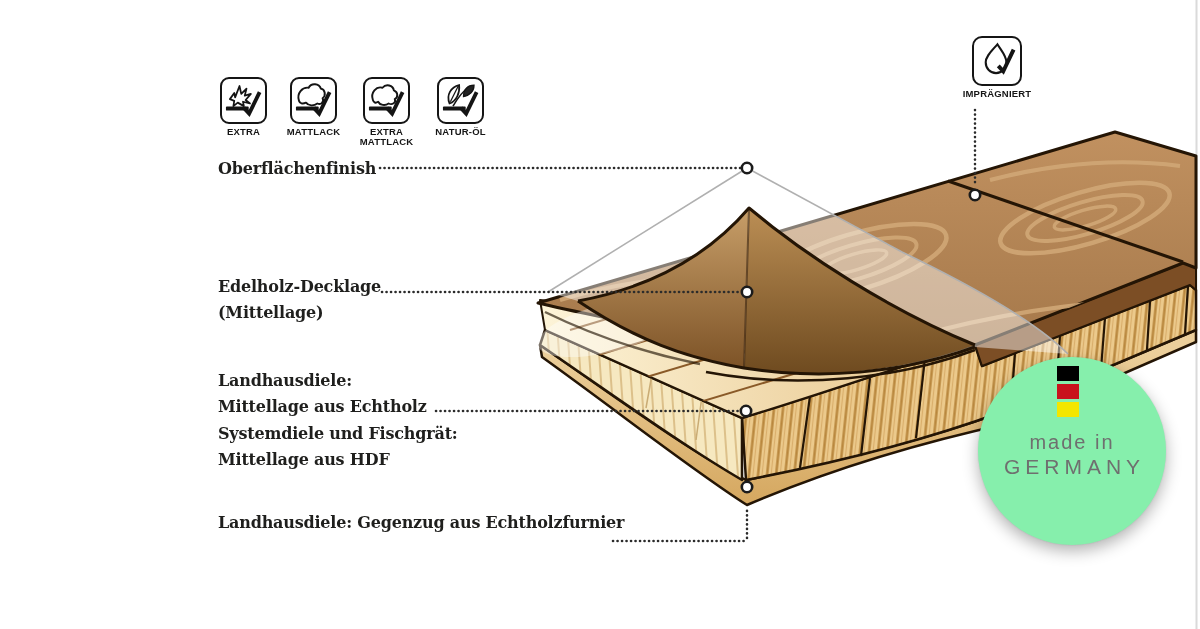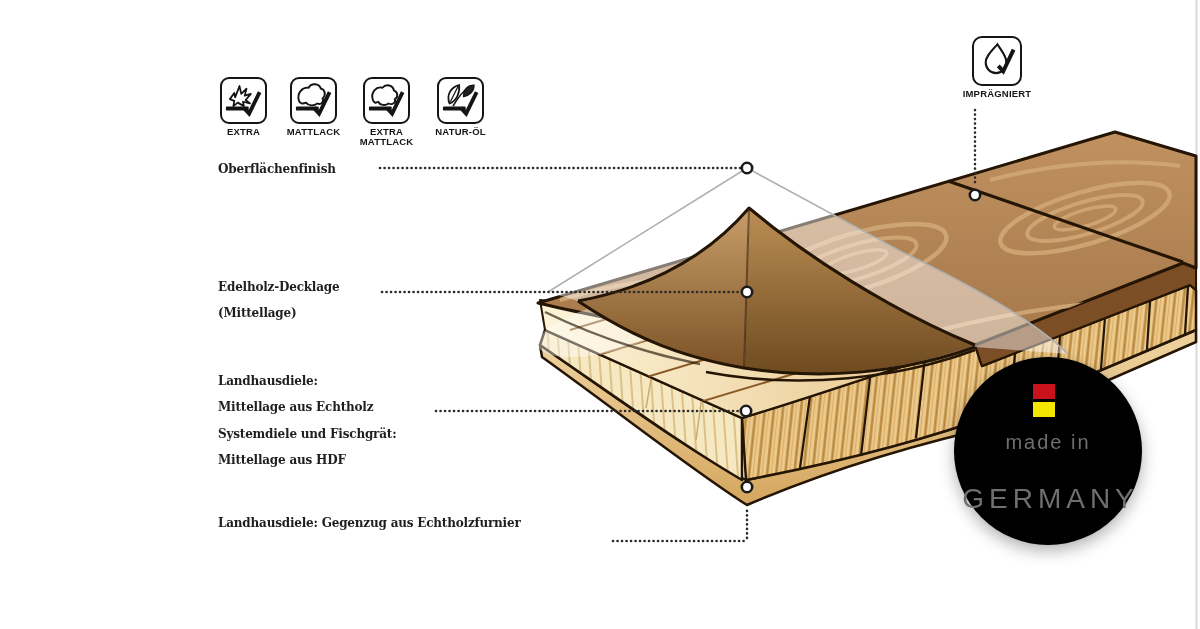--- a/index.html
+++ b/index.html
@@ -2,42 +2,42 @@
 <html><head>
 <meta charset="utf-8">
 <style>
   html,body{margin:0;padding:0;background:#fff;}
   .stage{position:relative;width:1200px;height:629px;background:#ffffff;overflow:hidden;
          font-family:"Liberation Sans",sans-serif;}
   .art{position:absolute;left:0;top:0;}
 
   
   .lbl{position:absolute;font-family:"DejaVu Serif","Liberation Serif",serif;font-weight:700;
-       font-size:12px;line-height:26px;color:#1f1f1d;white-space:nowrap;letter-spacing:-0.2px;}
+       font-size:16px;line-height:26px;color:#1f1f1d;white-space:nowrap;letter-spacing:-0.2px;}
 
   
   .icon-box{position:absolute;width:47px;height:47px;border:2.6px solid #151515;border-radius:9px;
             background:#fff;box-sizing:border-box;}
   .icon-box svg{position:absolute;left:0;top:0;}
   .icap{position:absolute;width:80px;text-align:center;font-size:9.5px;font-weight:700;
         line-height:10px;letter-spacing:.2px;color:#161616;}
   .icap.narrow{width:60px;}
 
   
-  .badge{position:absolute;left:954px;top:357px;width:188px;height:188px;border-radius:50%;
-         background:#000000;box-shadow:0 6px 16px rgba(0,0,0,.30),0 0 2px rgba(0,0,0,.12);}
+  .badge{position:absolute;left:978px;top:357px;width:188px;height:188px;border-radius:50%;
+         background:#86efac;box-shadow:0 6px 16px rgba(0,0,0,.30),0 0 2px rgba(0,0,0,.12);}
   .flag{position:absolute;left:79px;top:9px;}
   .flag div{width:22px;height:15px;margin-bottom:3px;}
   .f-black{background:#000000;}
   .f-red{background:#c9121c;}
   .f-yellow{background:#f3e600;}
   .badge .made{position:absolute;left:0;top:74px;width:100%;text-align:center;font-size:20px;
                letter-spacing:2px;color:#6f6f6f;}
-  .badge .germany{position:absolute;left:0;top:98px;width:100%;text-align:center;font-size:28px;
-               letter-spacing:5px;text-indent:5px;color:#6f6f6f;margin-top:28px;}
+  .badge .germany{position:absolute;left:0;top:98px;width:100%;text-align:center;font-size:21px;
+               letter-spacing:5px;text-indent:5px;color:#6f6f6f;}
 </style>
 </head>
 <body>
 
 <div class="stage">
 
   <svg class="art" width="1200" height="629" viewBox="0 0 1200 629">
     <defs>
       <linearGradient id="gTop" gradientUnits="userSpaceOnUse" x1="0" y1="130" x2="0" y2="350">
         <stop offset="0" stop-color="#c19160"></stop>

